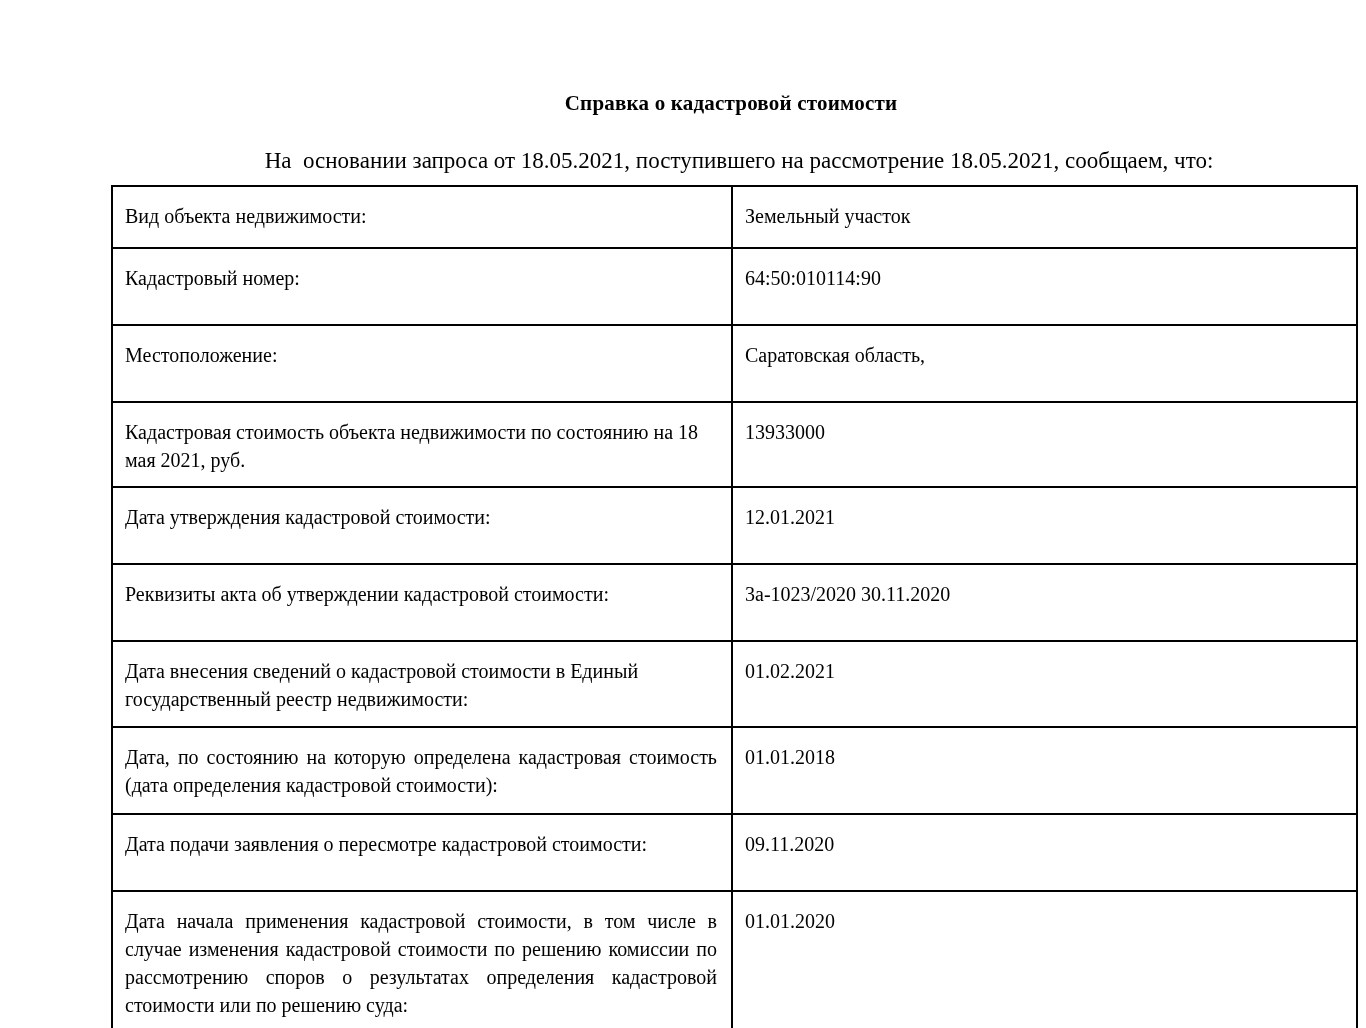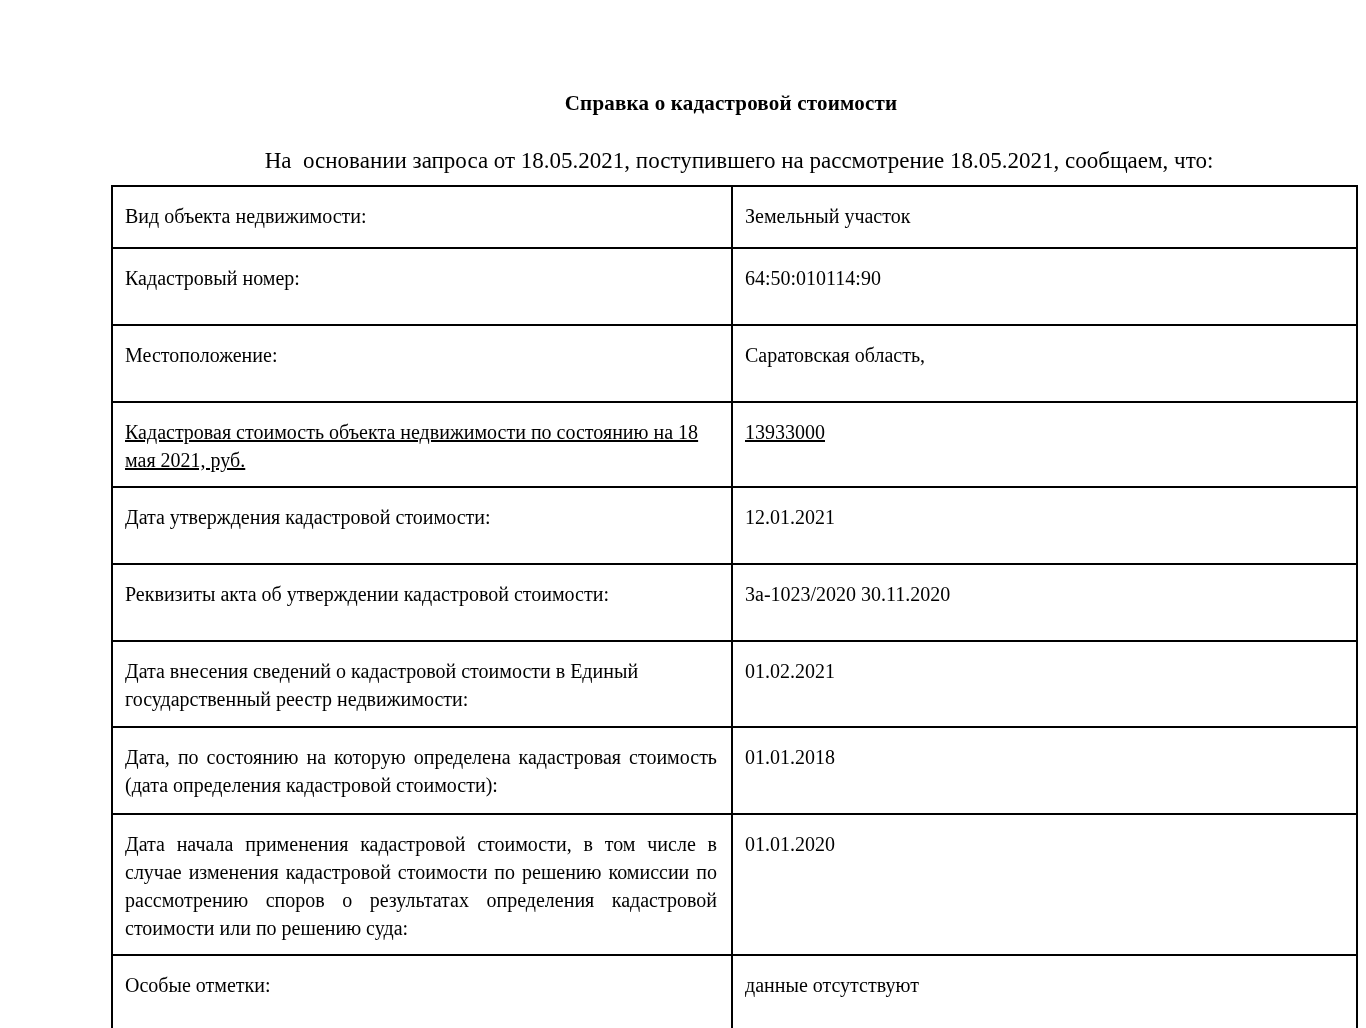--- a/index.html
+++ b/index.html
@@ -52,21 +52,21 @@
     border: 2px solid #000000;
     vertical-align: top;
     padding: 15px 14px 12px 12px;
     line-height: 28px;
     overflow: hidden;
   }
   table.cadastral td.justify { text-align: justify; }
   
   table.cadastral tr            { height: 77px; }
   table.cadastral tr:nth-child(1)  { height: 62px; }
-  table.cadastral tr:nth-child(4)  { height: 73px; text-decoration: underline; }
+  table.cadastral tr:nth-child(4)  { height: 73px; }
   table.cadastral tr:nth-child(7)  { height: 86px; }
   table.cadastral tr:nth-child(8)  { height: 87px; }
   table.cadastral tr:nth-child(10) { height: 136px; border-radius: 32px; }
   table.cadastral tr:nth-child(11) { height: 62px; }
 </style>
 </head>
 <body>
 
 <div class="page">
 
@@ -113,20 +113,24 @@
   <tr>
     <td>Дата внесения сведений о кадастровой стоимости в Единый государственный реестр недвижимости:</td>
     <td>01.02.2021</td>
   </tr>
 
   <tr>
     <td class="justify">Дата, по состоянию на которую определена кадастровая стоимость (дата определения кадастровой стоимости):</td>
     <td>01.01.2018</td>
   </tr>
 
+  <tr>
+    <td>Дата подачи заявления о пересмотре кадастровой стоимости:</td>
+    <td>09.11.2020</td>
+  </tr>
 
   <tr>
     <td class="justify">Дата начала применения кадастровой стоимости, в том числе в случае изменения кадастровой стоимости по решению комиссии по рассмотрению споров о результатах определения кадастровой стоимости или по решению суда:</td>
     <td>01.01.2020</td>
   </tr>
 
   <tr>
     <td>Особые отметки:</td>
     <td>данные отсутствуют</td>
   </tr>

